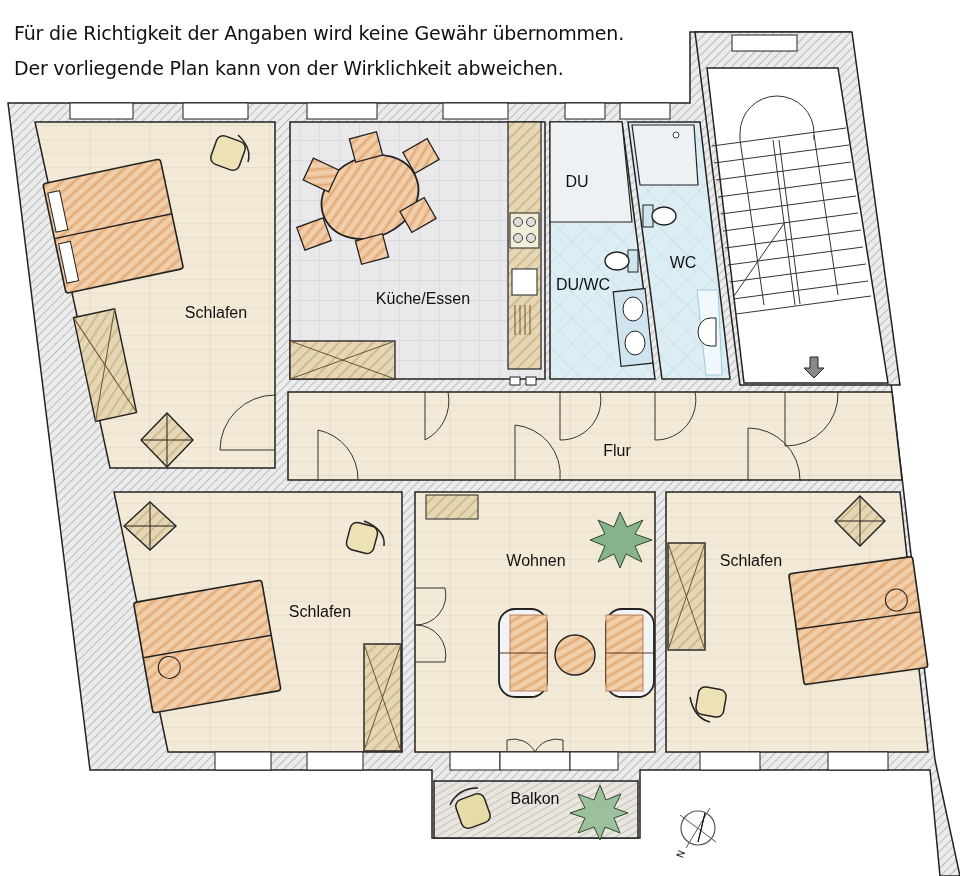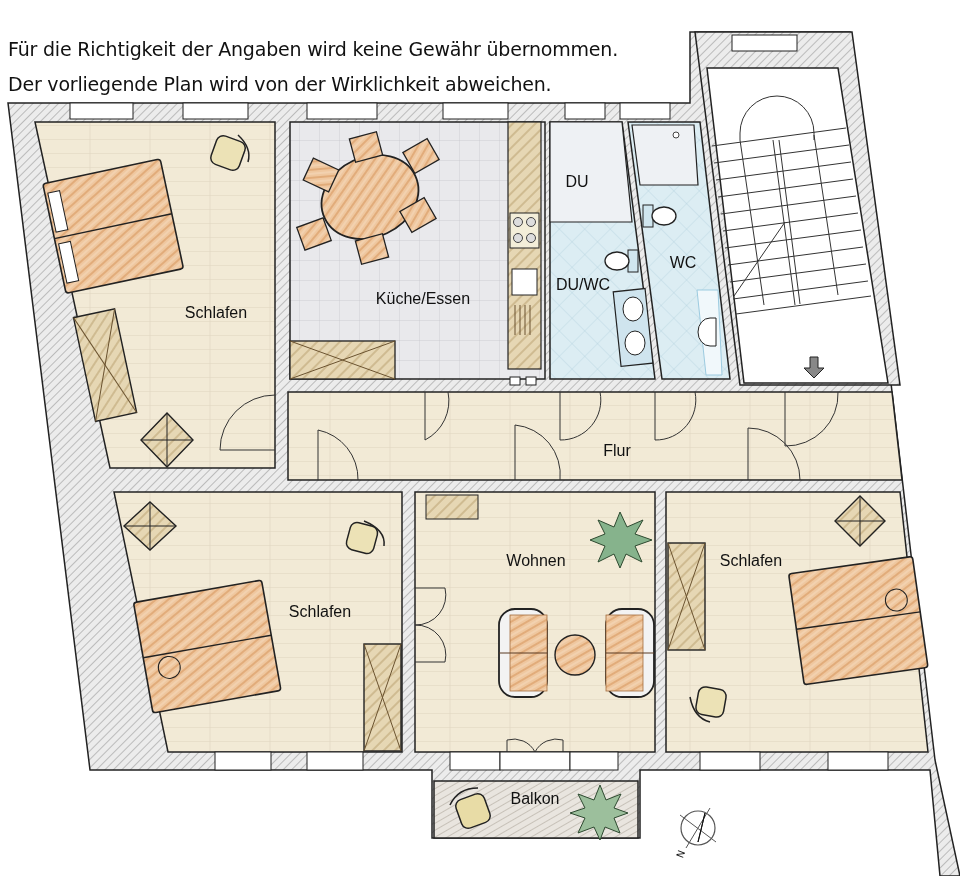--- a/index.html
+++ b/index.html
@@ -1,27 +1,27 @@
 <!DOCTYPE html>
 <html><head>
 <meta charset="utf-8">
 <style>
   html, body { margin: 0; padding: 0; background: #ffffff; }
   body { width: 960px; height: 876px; position: relative; overflow: hidden; font-family: "Liberation Sans", sans-serif; }
-  .disclaimer { position: absolute; left: 8px; font-family: "DejaVu Sans", sans-serif; font-size: 19px; color: #111; letter-spacing: -0.2px; margin-top: 16px; }
+  .disclaimer { position: absolute; left: 14px; font-family: "DejaVu Sans", sans-serif; font-size: 19px; color: #111; letter-spacing: -0.2px; }
   .disclaimer.l1 { top: 22px; }
   .disclaimer.l2 { top: 57px; }
   svg.plan { position: absolute; left: 0; top: 0; }
   .room-label { font-family: "Liberation Sans", sans-serif; font-size: 16px; fill: #111; }
 </style>
 </head>
 <body>
 
 <div class="disclaimer l1">Für die Richtigkeit der Angaben wird keine Gewähr übernommen.</div>
-<div class="disclaimer l2">Der vorliegende Plan wird von der Wirklichkeit abweichen.</div>
+<div class="disclaimer l2">Der vorliegende Plan kann von der Wirklichkeit abweichen.</div>
 
 <svg class="plan" width="960" height="876" viewBox="0 0 960 876" xmlns="http://www.w3.org/2000/svg">
   <defs>
     <pattern id="hatch" width="6" height="6" patternUnits="userSpaceOnUse" patternTransform="rotate(45)">
       <rect width="6" height="6" fill="#ececec"></rect>
       <line x1="0" y1="0" x2="0" y2="6" stroke="#9a9a9a" stroke-width="1.2"></line>
     </pattern>
     <pattern id="wood" width="60" height="14" patternUnits="userSpaceOnUse">
       <rect width="60" height="14" fill="#f2ead6"></rect>
       <line x1="0" y1="14" x2="60" y2="14" stroke="#d9cfb8" stroke-width="0.8"></line>

